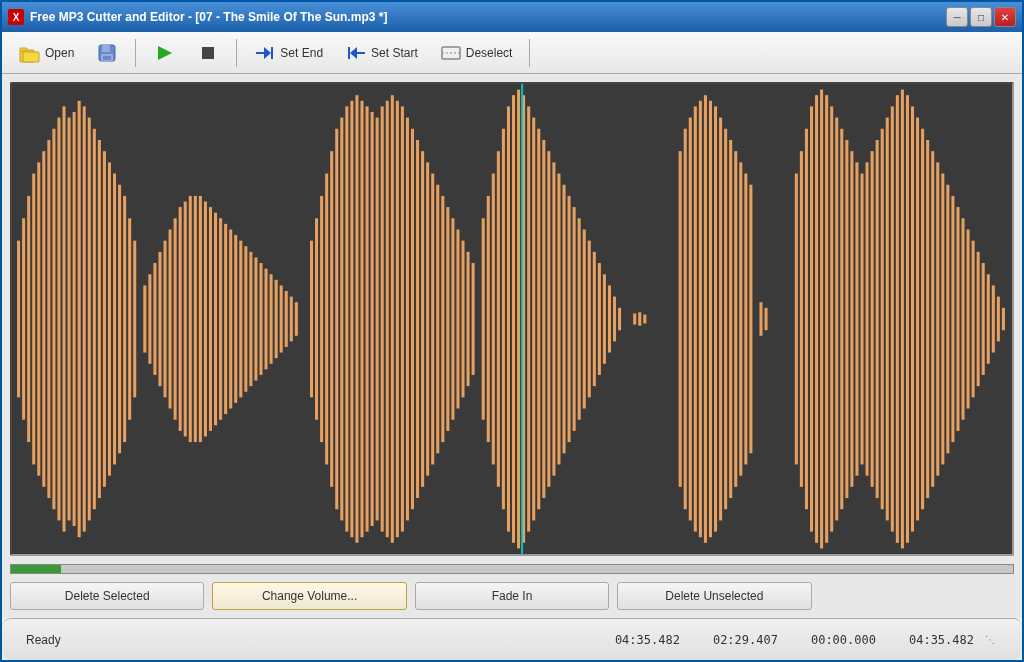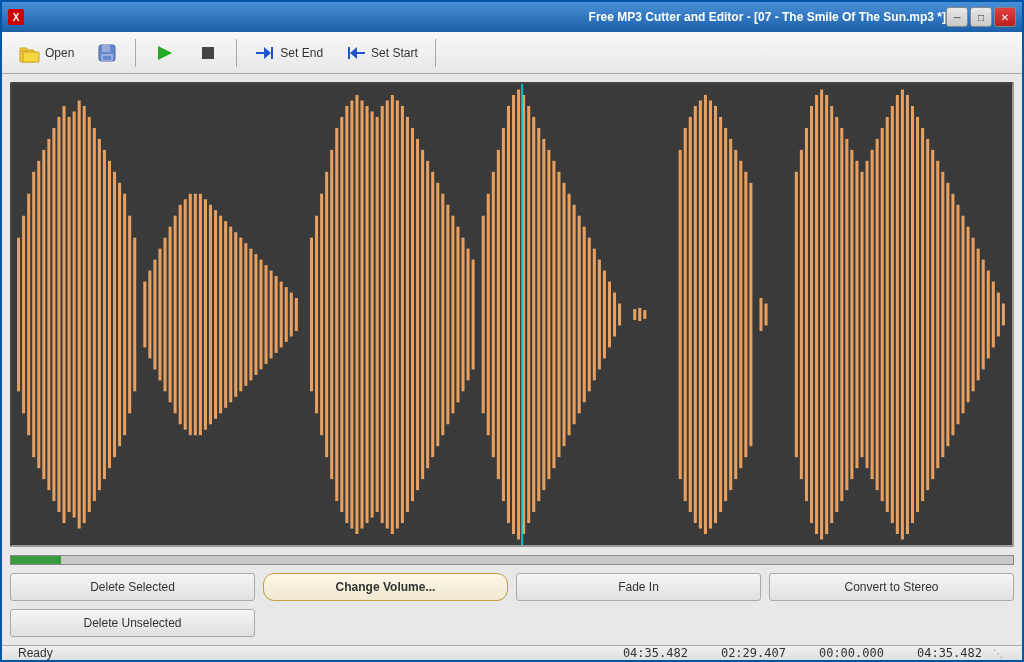--- a/index.html
+++ b/index.html
@@ -38,21 +38,20 @@
       border-radius: 2px;
       display: flex;
       align-items: center;
       justify-content: center;
       color: white;
       font-size: 10px;
       font-weight: bold;
     }
     .title-text {
       flex: 1;
-      text-align: right;
     }
     .title-controls {
       display: flex;
       gap: 2px;
     }
     .title-btn {
       width: 22px;
       height: 20px;
       background: linear-gradient(to bottom, #e8e8e8, #c8c8c8);
       border: 1px solid #888;
@@ -127,21 +126,21 @@
       position: relative;
       flex-shrink: 0;
     }
     .progress-fill {
       height: 100%;
       background: #3a9a3a;
       width: 5%;
     }
     .buttons-area {
       display: grid;
-      grid-template-columns: 1fr 1fr 1fr 1fr;
+      grid-template-columns: 1fr 1fr 1fr 1fr 1fr;
       gap: 8px;
       flex-shrink: 0;
     }
     .action-btn {
       padding: 6px 12px;
       background: linear-gradient(to bottom, #f5f5f5, #e0e0e0);
       border: 1px solid #aaa;
       border-radius: 3px;
       cursor: pointer;
       font-size: 12px;
@@ -152,31 +151,31 @@
       align-items: center;
       justify-content: center;
     }
     .action-btn.disabled {
       color: #aaa;
       cursor: default;
     }
     .action-btn.highlighted {
       background: linear-gradient(to bottom, #fff8e8, #f0e8d0);
       border-color: #c0a040;
-      font-weight: bold;
-      border-radius: 11px;
+      font-weight: normal;
     }
     .status-bar {
       background: linear-gradient(to bottom, #f0f0f0, #e0e0e0);
       border-top: 1px solid #aaa;
-      height: 15px;
-      display: flex;
-      align-items: center;
-      padding: 0 16px;
+      height: 42px;
+      display: flex;
+      align-items: center;
+      padding: 0 24px;
       flex-shrink: 0;
+      border-radius: 9px;
     }
     .status-text {
       flex: 1;
       font-size: 12px;
       color: #333;
     }
     .status-times {
       display: flex;
       gap: 33px;
       font-size: 12px;
@@ -277,20 +276,29 @@
         <svg width="22" height="20" viewBox="0 0 22 20">
           <polygon points="12,4 5,10 12,16" fill="#2255cc"></polygon>
           <line x1="4" y1="4" x2="4" y2="16" stroke="#2255cc" stroke-width="2"></line>
           <line x1="12" y1="10" x2="20" y2="10" stroke="#2255cc" stroke-width="2"></line>
         </svg>
       </span>
       <span>Set Start</span>
     </button>
 
 
+    <button class="toolbar-btn">
+      <span class="toolbar-icon">
+        <svg width="22" height="20" viewBox="0 0 22 20">
+          <rect x="2" y="4" width="18" height="12" rx="1" fill="none" stroke="#888" stroke-width="1.5"></rect>
+          <line x1="2" y1="10" x2="20" y2="10" stroke="#888" stroke-width="1" stroke-dasharray="2,2"></line>
+        </svg>
+      </span>
+      <span>Deselect</span>
+    </button>
 
     <div class="toolbar-separator"></div>
 
   </div>
 
   <div class="main-content">
 
     <div class="waveform-container">
       <svg class="waveform-svg" viewBox="0 0 990 420" preserveAspectRatio="none" xmlns="http://www.w3.org/2000/svg">
 
@@ -491,21 +499,20 @@
     </div>
 
     <div class="progress-bar-area">
       <div class="progress-fill"></div>
     </div>
 
     <div class="buttons-area">
       <button class="action-btn">Delete Selected</button>
       <button class="action-btn highlighted">Change Volume...</button>
       <button class="action-btn">Fade In</button>
-      <button class="action-btn">Convert to Stereo</button>
 
       <button class="action-btn">Delete Unselected</button>
     </div>
 
   </div>
 
   <div class="status-bar">
     <span class="status-text">Ready</span>
     <div class="status-times">
       <span>04:35.482</span>

